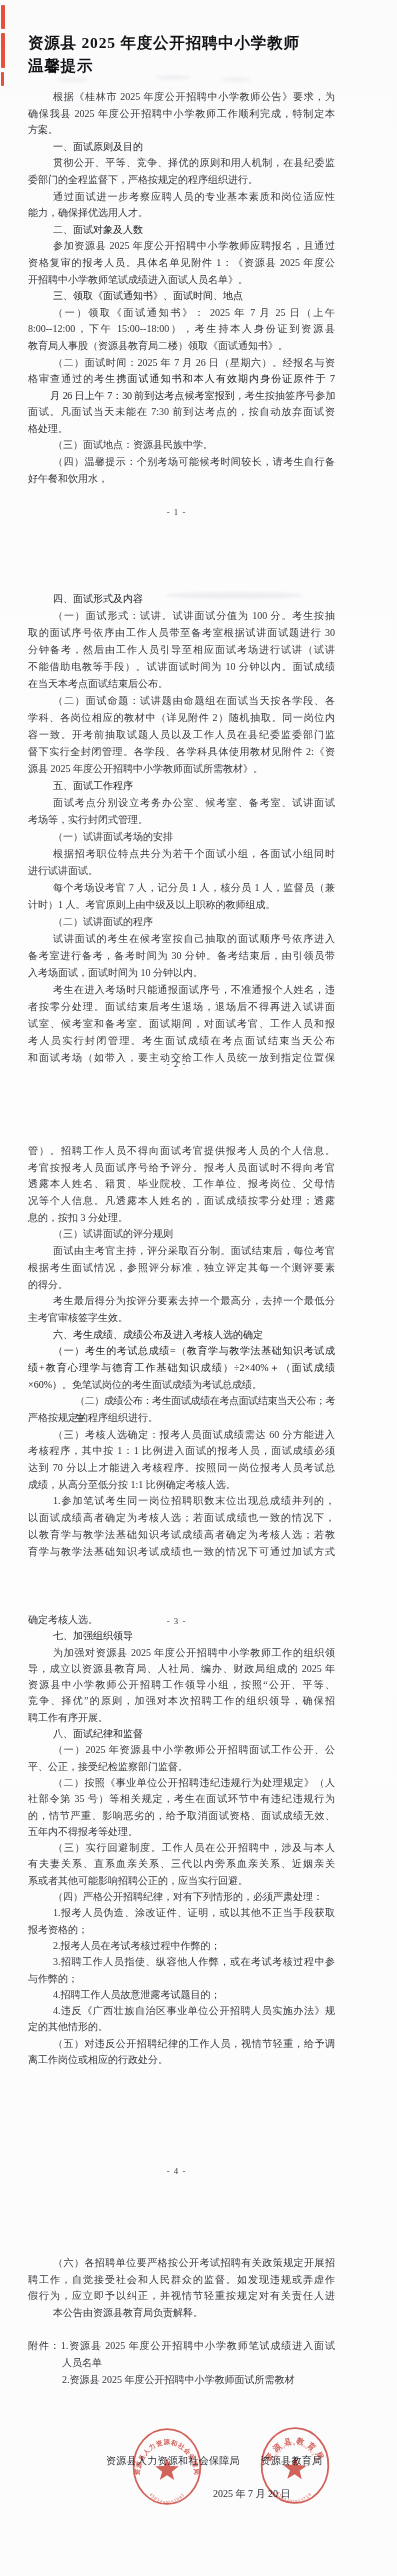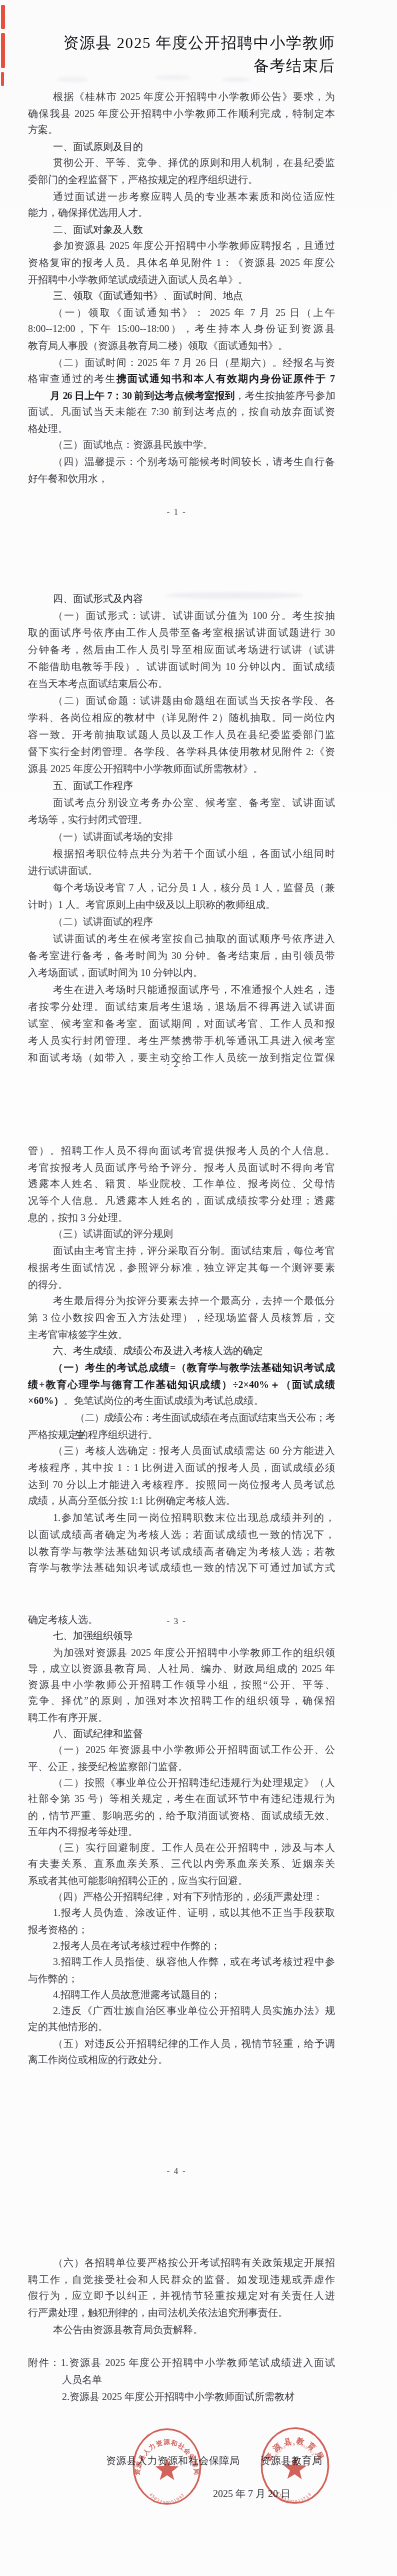--- a/index.html
+++ b/index.html
@@ -7,35 +7,35 @@
     width:397px;height:3110px;position:relative;
     background:#fcfcfd;
     font-family:"Liberation Serif","DejaVu Serif",serif;
     color:#35363c;
   }
   .sheet{position:absolute;inset:0;overflow:hidden;
     background:linear-gradient(180deg,#fbfbfc 0%,#fdfdfe 30%,#fcfcfd 70%,#fbfbfc 100%);}
   
   .doc-title{
     position:absolute;left:28px;width:307px;top:31px;
-    text-align:right;font-weight:normal;font-size:15.5px;line-height:23px;
+    text-align:left;font-weight:bold;font-size:15.5px;line-height:23px;
     color:#121216;letter-spacing:0.8px;
   }
   .textblock{position:absolute;left:28px;width:307px;font-size:10px;}
   .line{
     height:var(--lh,16.7px);line-height:var(--lh,16.7px);
     text-align:justify;text-align-last:justify;
     overflow:visible;
   }
   .line.short{text-align-last:left;}
   .line.ind{padding-left:25px;}
   .line.ind2{padding-left:34px;}
   .line.tight{letter-spacing:-0.4px;margin-left:22px;}
   .line.hd{font-weight:normal;color:#1a1a20;}
-  .line.boldline,.line .b{font-weight:bold;color:#1c1c22;}
+  .line.boldline,.line .b{font-weight:normal;color:#1c1c22;}
   .pagenum{
     position:absolute;left:23px;width:307px;text-align:center;
     font-size:8.8px;color:#3c3d44;letter-spacing:1px;
   }
   .signature{
     position:absolute;left:28px;top:2454px;width:361px;
     font-size:10px;color:#2e2f35;padding-left:78px;letter-spacing:0.3px;
     white-space:pre;
   }
   .issue-date{
@@ -63,21 +63,21 @@
   <div class="redmark rm2"></div>
   <div class="redmark rm3"></div>
 
   <div class="smudge" style="left:57px;top:77px;width:31px;height:4.6px;"></div>
   <div class="smudge" style="left:155px;top:75px;width:36px;height:5.2px;"></div>
   <div class="smudge" style="left:222px;top:77px;width:28px;height:4.6px;"></div>
   <div class="smudge" style="left:165px;top:592px;width:139px;height:7.2px;opacity:.2;"></div>
 
   <div class="doc-title">
     <div>资源县 2025 年度公开招聘中小学教师</div>
-    <div>备考结束后</div>
+    <div>温馨提示</div>
   </div>
 
   <div class="textblock" style="top: 89px; --lh: 16.6px;">
       <div class="line ind"><span>根据《桂林市 2025 年度公开招聘中小学教师公告》要求，为</span></div>
       <div class="line"><span>确保我县 2025 年度公开招聘中小学教师工作顺利完成，特制定本</span></div>
       <div class="line short"><span>方案。</span></div>
       <div class="line ind short hd"><span>一、面试原则及目的</span></div>
       <div class="line ind"><span>贯彻公开、平等、竞争、择优的原则和用人机制，在县纪委监</span></div>
       <div class="line short"><span>委部门的全程监督下，严格按规定的程序组织进行。</span></div>
       <div class="line ind"><span>通过面试进一步考察应聘人员的专业基本素质和岗位适应性</span></div>
@@ -119,35 +119,34 @@
       <div class="line short"><span>进行试讲面试。</span></div>
       <div class="line ind"><span>每个考场设考官 7 人，记分员 1 人，核分员 1 人，监督员（兼</span></div>
       <div class="line short"><span>计时）1 人。考官原则上由中级及以上职称的教师组成。</span></div>
       <div class="line ind short"><span>（二）试讲面试的程序</span></div>
       <div class="line ind"><span>试讲面试的考生在候考室按自己抽取的面试顺序号依序进入</span></div>
       <div class="line"><span>备考室进行备考，备考时间为 30 分钟。备考结束后，由引领员带</span></div>
       <div class="line short"><span>入考场面试，面试时间为 10 分钟以内。</span></div>
       <div class="line ind"><span>考生在进入考场时只能通报面试序号，不准通报个人姓名，违</span></div>
       <div class="line"><span>者按零分处理。面试结束后考生退场，退场后不得再进入试讲面</span></div>
       <div class="line"><span>试室、候考室和备考室。面试期间，对面试考官、工作人员和报</span></div>
-      <div class="line"><span>考人员实行封闭管理。考生严禁携带手机等通讯工具进入候考室</span></div>
+      <div class="line"><span>考人员实行封闭管理。考生面试成绩在考点面试结束当天公布</span></div>
       <div class="line"><span>和面试考场（如带入，要主动交给工作人员统一放到指定位置保</span></div>
     </div>
   <div class="textblock" style="top: 1143px; --lh: 16.7px;">
       <div class="line"><span>管）。招聘工作人员不得向面试考官提供报考人员的个人信息。</span></div>
       <div class="line"><span>考官按报考人员面试序号给予评分。报考人员面试时不得向考官</span></div>
       <div class="line"><span>透露本人姓名、籍贯、毕业院校、工作单位、报考岗位、父母情</span></div>
       <div class="line"><span>况等个人信息。凡透露本人姓名的，面试成绩按零分处理；透露</span></div>
       <div class="line short"><span>息的，按扣 3 分处理。</span></div>
       <div class="line ind short"><span>（三）试讲面试的评分规则</span></div>
       <div class="line ind"><span>面试由主考官主持，评分采取百分制。面试结束后，每位考官</span></div>
       <div class="line"><span>根据考生面试情况，参照评分标准，独立评定其每一个测评要素</span></div>
       <div class="line short"><span>的得分。</span></div>
       <div class="line ind"><span>考生最后得分为按评分要素去掉一个最高分，去掉一个最低分</span></div>
-      <div class="line"><span>第 3 位小数按四舍五入方法处理），经现场监督人员核算后，交</span></div>
       <div class="line short"><span>主考官审核签字生效。</span></div>
       <div class="line ind short hd"><span>六、考生成绩、成绩公布及进入考核人选的确定</span></div>
       <div class="line ind boldline"><span>（一）考生的考试总成绩=（教育学与教学法基础知识考试成</span></div>
       <div class="line boldline"><span>绩+教育心理学与德育工作基础知识成绩）÷2×40%＋（面试成绩</span></div>
       <div class="line short"><span class="b">×60%）</span><span>。免笔试岗位的考生面试成绩为考试总成绩。</span></div>
       <div class="line ind tight"><span>（二）成绩公布：考生面试成绩在考点面试结束当天公布；考生</span></div>
       <div class="line short"><span>严格按规定的程序组织进行。</span></div>
       <div class="line ind"><span>（三）考核人选确定：报考人员面试成绩需达 60 分方能进入</span></div>
       <div class="line"><span>考核程序，其中按 1：1 比例进入面试的报考人员，面试成绩必须</span></div>
       <div class="line"><span>达到 70 分以上才能进入考核程序。按照同一岗位报考人员考试总</span></div>
@@ -175,30 +174,29 @@
       <div class="line ind"><span>（三）实行回避制度。工作人员在公开招聘中，涉及与本人</span></div>
       <div class="line"><span>有夫妻关系、直系血亲关系、三代以内旁系血亲关系、近姻亲关</span></div>
       <div class="line short"><span>系或者其他可能影响招聘公正的，应当实行回避。</span></div>
       <div class="line ind short"><span>（四）严格公开招聘纪律，对有下列情形的，必须严肃处理：</span></div>
       <div class="line ind"><span>1.报考人员伪造、涂改证件、证明，或以其他不正当手段获取</span></div>
       <div class="line short"><span>报考资格的；</span></div>
       <div class="line ind short"><span>2.报考人员在考试考核过程中作弊的；</span></div>
       <div class="line ind"><span>3.招聘工作人员指使、纵容他人作弊，或在考试考核过程中参</span></div>
       <div class="line short"><span>与作弊的；</span></div>
       <div class="line ind short"><span>4.招聘工作人员故意泄露考试题目的；</span></div>
-      <div class="line ind"><span>2.违反《广西壮族自治区事业单位公开招聘人员实施办法》规</span></div>
+      <div class="line ind"><span>4.违反《广西壮族自治区事业单位公开招聘人员实施办法》规</span></div>
       <div class="line short"><span>定的其他情形的。</span></div>
       <div class="line ind"><span>（五）对违反公开招聘纪律的工作人员，视情节轻重，给予调</span></div>
       <div class="line short"><span>离工作岗位或相应的行政处分。</span></div>
     </div>
   <div class="textblock" style="top: 2255px; font-family: Liberation Serif, serif; --lh: 16.7px;">
       <div class="line ind"><span>（六）各招聘单位要严格按公开考试招聘有关政策规定开展招</span></div>
       <div class="line"><span>聘工作，自觉接受社会和人民群众的监督。如发现违规或弄虚作</span></div>
       <div class="line"><span>假行为，应立即予以纠正，并视情节轻重按规定对有关责任人进</span></div>
-      <div class="line short"><span>行严肃处理，触犯刑律的，由司法机关依法追究刑事责任。</span></div>
       <div class="line ind short"><span>本公告由资源县教育局负责解释。</span></div>
       <div class="line short"><span></span></div>
       <div class="line"><span>附件：1.资源县 2025 年度公开招聘中小学教师笔试成绩进入面试</span></div>
       <div class="line ind2 short"><span>人员名单</span></div>
       <div class="line ind2 short"><span>2.资源县 2025 年度公开招聘中小学教师面试所需教材</span></div>
     </div>
 
   <div>
       <div class="pagenum" style="top: 507px;">- 1 -</div>
       <div class="pagenum" style="top: 1059px;">- 2 -</div>

